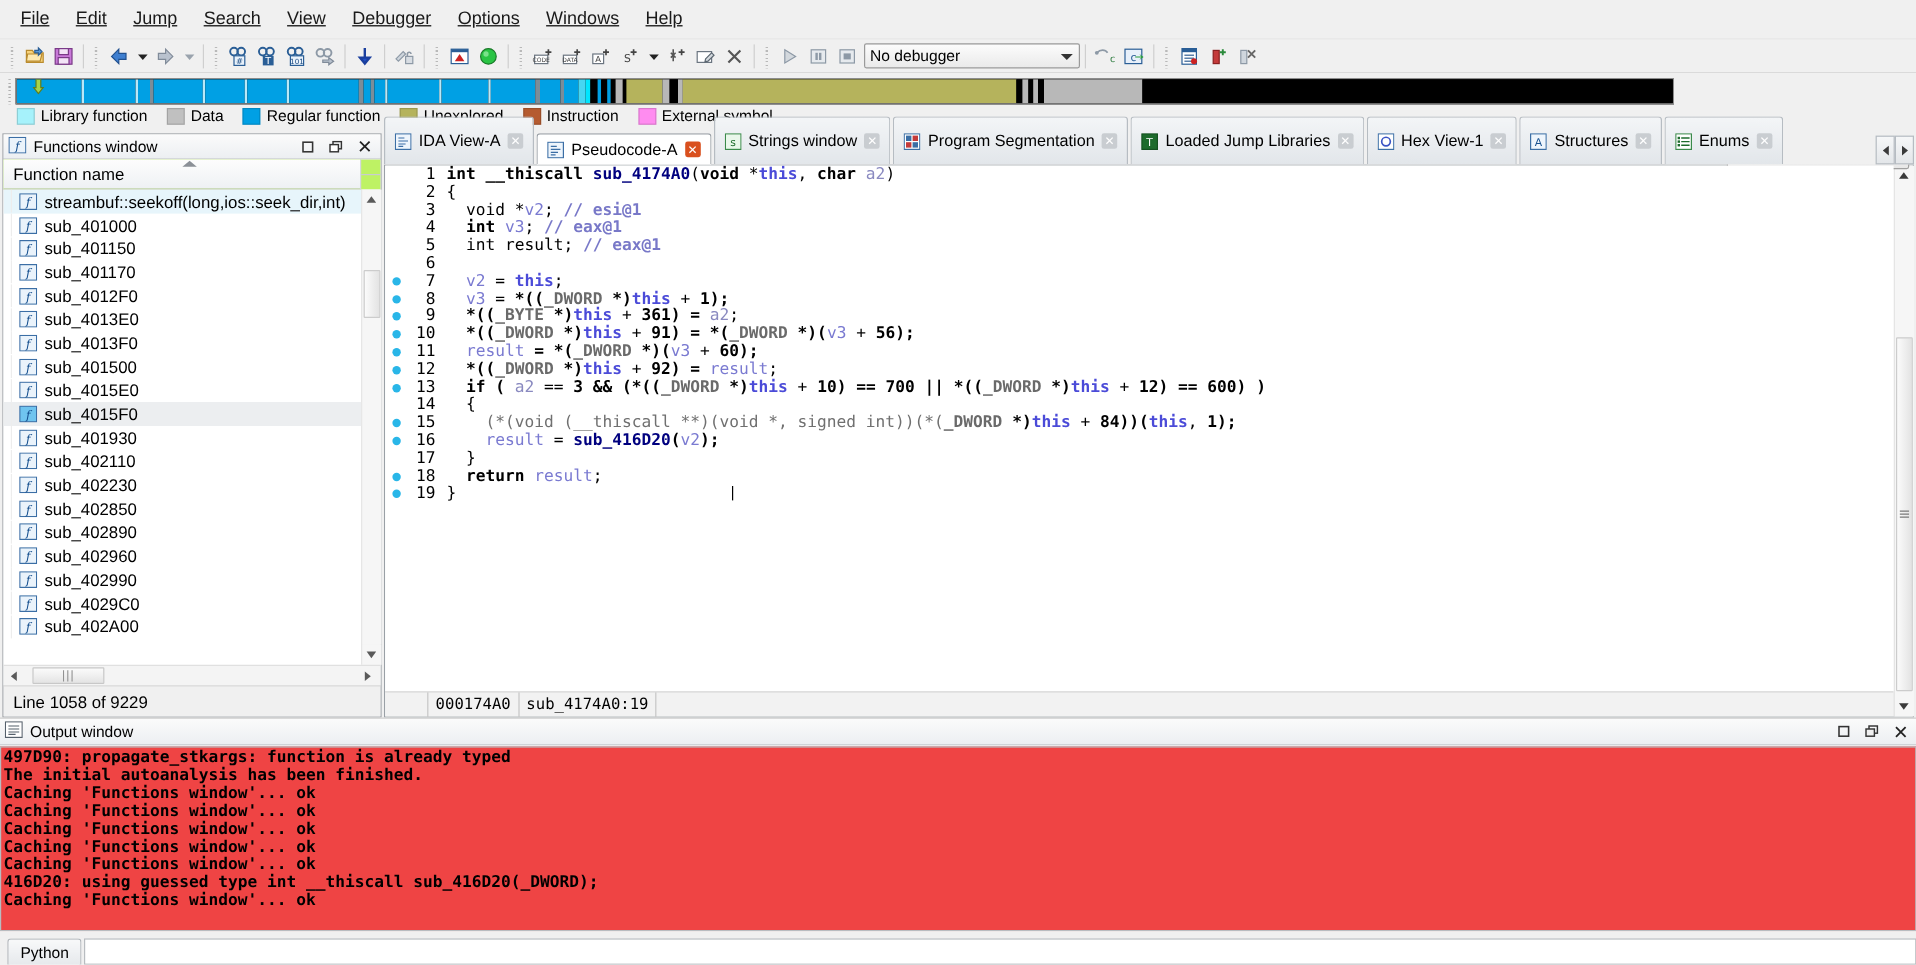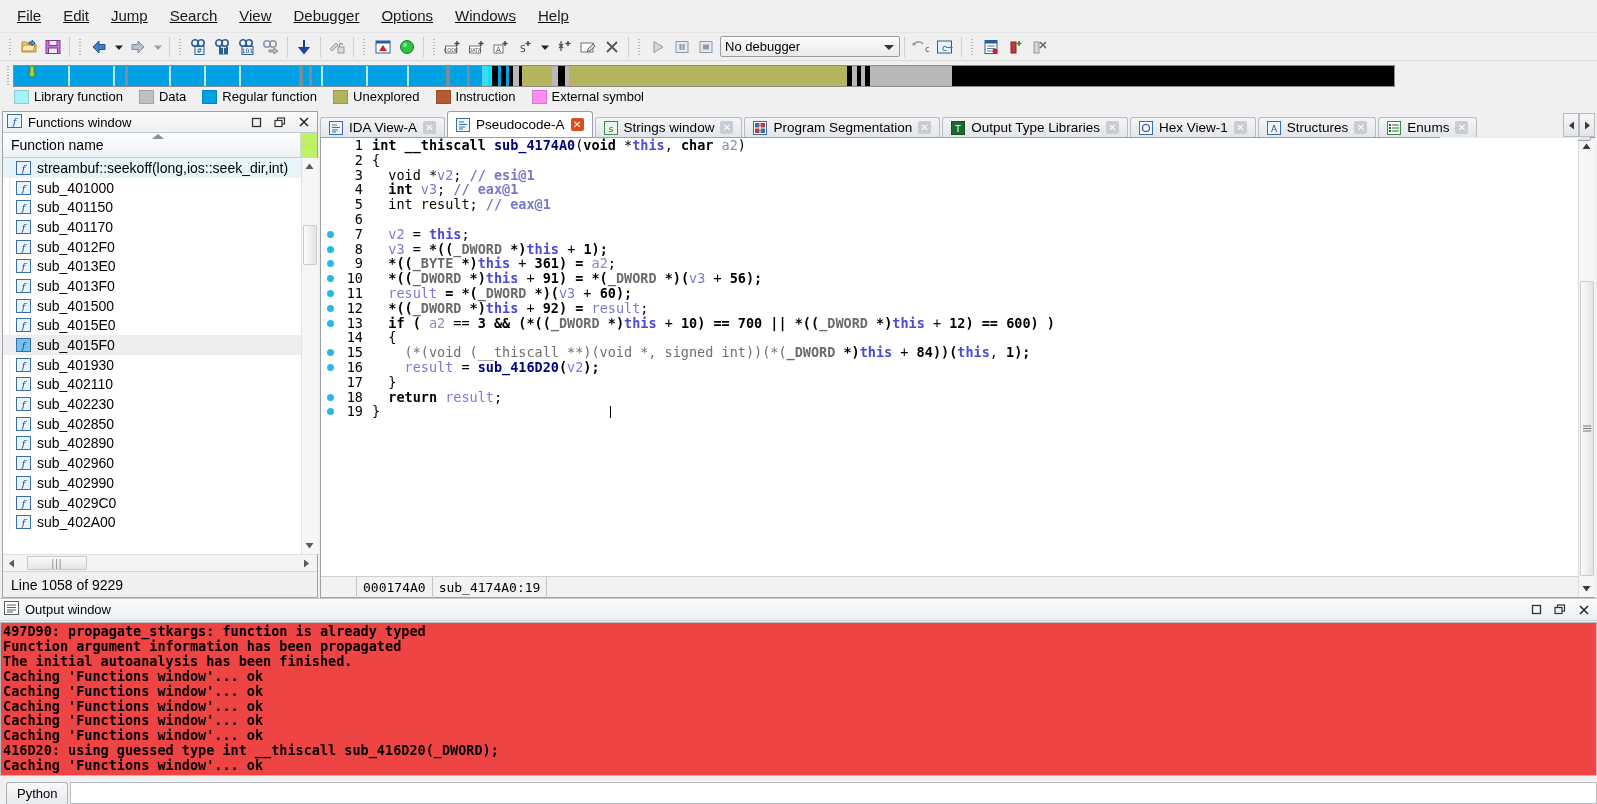--- a/index.html
+++ b/index.html
@@ -127,21 +127,21 @@
     background: linear-gradient(to bottom,#fbfbfb,#e4e4e4); border: 1px solid #c8c8c8; border-radius: 1px;
     display: flex; align-items: center; justify-content: center; color: #8a8a8a; font-size: 10px; letter-spacing: 1px; }
 
   .func-status { height: 26px; flex: 0 0 26px; border-top: 1px solid #d4d4d4; display: flex; align-items: center;
                  padding-left: 8px; font-size: 14px; background: #f0f0f0; }
 
   
   .editor { flex: 1 1 auto; display: flex; flex-direction: column; min-width: 0; margin-right: 2px; }
   .tabstrip { height: 26px; flex: 0 0 26px; display: flex; align-items: flex-end; background: #f0f0f0; position: relative; }
   .tab {
-    height: 20px; display: flex; align-items: center; gap: 6px; padding: 0 8px 0 8px;
+    height: 40px; display: flex; align-items: center; gap: 6px; padding: 0 8px 0 8px;
     background: linear-gradient(to bottom,#f3f5f7,#e2e6ea);
     border: 1px solid #b6bcc2; border-bottom: none; border-radius: 3px 3px 0 0;
     margin-right: 2px; font-size: 13.5px; white-space: nowrap; cursor: default;
   }
   .tab.active { background: #fff; border-color: #9aa0a6; height: 26px; }
   .tab .tclose { width: 13px; height: 13px; display: inline-flex; align-items: center; justify-content: center;
     background: #c9cdd1; color: #fff; font-size: 10px; border-radius: 2px; font-family: "Liberation Sans", sans-serif; }
   .tab.active .tclose { background: #d9501e; }
   .tab .ticon { width: 14px; height: 14px; flex: 0 0 14px; }
   .tabnav { position: absolute; right: 0; bottom: 0; display: flex; height: 24px; }
@@ -775,21 +775,21 @@
                 <rect x="7.5" y="7.5" width="4.5" height="4.5" fill="#3b6ea5"></rect>
               </svg></span>
             <span>Program Segmentation</span>
             <span class="tclose">✕</span>
           </div>
           <div class="tab">
             <span class="ticon"><svg width="14" height="14" viewBox="0 0 14 14">
                 <rect x="0.5" y="0.5" width="13" height="13" fill="#1d6b2c" stroke="#14501f"></rect>
                 <text x="7" y="11" font-size="9" text-anchor="middle" fill="#fff" font-family="DejaVu Sans, sans-serif">T</text>
               </svg></span>
-            <span>Output Type Libraries</span>
+            <span>Loaded Jump Libraries</span>
             <span class="tclose">✕</span>
           </div>
           <div class="tab">
             <span class="ticon"><svg width="14" height="14" viewBox="0 0 14 14">
                 <rect x="0.5" y="0.5" width="13" height="13" fill="#fff" stroke="#3b6ea5"></rect>
                 <circle cx="7" cy="7" r="3.6" fill="none" stroke="#3b55c5" stroke-width="1.4"></circle>
               </svg></span>
             <span>Hex View-1</span>
             <span class="tclose">✕</span>
           </div>
@@ -899,21 +899,20 @@
           </svg>
       </span>
       <span class="dock-btn">
         <svg width="12" height="12" viewBox="0 0 12 12">
             <path d="M2 2l8 8M10 2l-8 8" stroke="#222" stroke-width="1.5"></path>
           </svg>
       </span>
     </div>
     <div class="out-body" id="outlog">
         <div>497D90: propagate_stkargs: function is already typed</div>
-        <div>Function argument information has been propagated</div>
         <div>The initial autoanalysis has been finished.</div>
         <div>Caching 'Functions window'... ok</div>
         <div>Caching 'Functions window'... ok</div>
         <div>Caching 'Functions window'... ok</div>
         <div>Caching 'Functions window'... ok</div>
         <div>Caching 'Functions window'... ok</div>
         <div>416D20: using guessed type int __thiscall sub_416D20(_DWORD);</div>
         <div>Caching 'Functions window'... ok</div>
       </div>
     <div class="out-foot">

